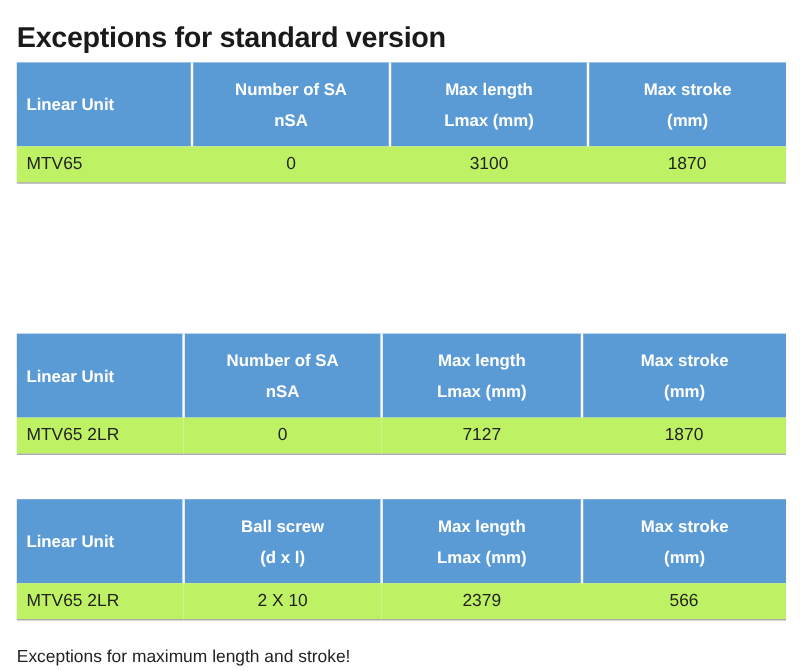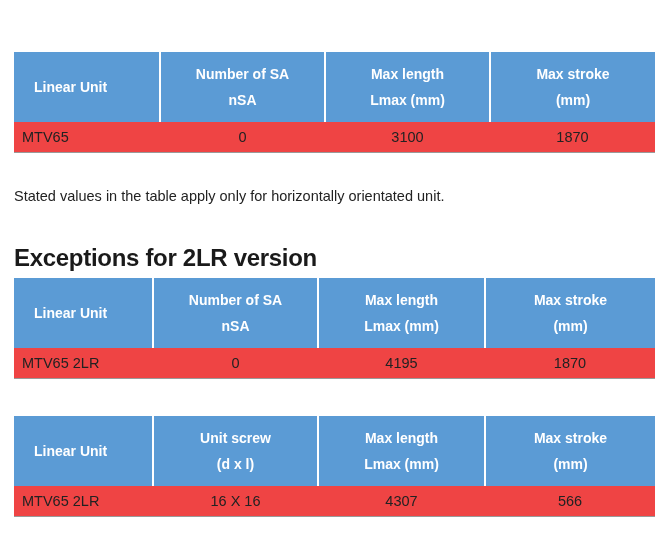--- a/index.html
+++ b/index.html
@@ -72,37 +72,37 @@
     vertical-align: middle;
     border-right: 2px solid #ffffff;
     box-sizing: border-box;
     line-height: 26px;
   }
   .data-table thead th:last-child {
     border-right: none;
   }
   .data-table thead th.th-unit {
     text-align: left;
-    padding-left: 20px;
+    padding-left: 8px;
   }
   .data-table thead th.th-center {
   }
   .th-line {
     display: block;
   }
 
   .data-table tbody td {
     font-size: 14.5px;
     color: #222222;
     height: 30px;
     padding: 0 6px;
     vertical-align: middle;
     box-sizing: border-box;
     border-bottom: 1px solid #9a9a9a;
-    background: #ef4444;
+    background: #bef264;
   }
   .data-table tbody td.td-unit {
     text-align: left;
     padding-left: 8px;
   }
   .data-table tbody td.td-center {
     text-align: center;
   }
 
   
@@ -114,20 +114,21 @@
   .t2 .col-a { width: 139px; }
   .t2 .col-b { width: 165px; }
   .t2 .col-c { width: 167px; }
   .t2 .col-d { width: 170px; }
 </style>
 </head>
 <body>
 
 <div class="page">
 
+  <h1 class="section-heading" id="heading-1">Exceptions for standard version</h1>
 
   <table class="data-table t1" id="table-1">
     <colgroup>
       <col class="col-a">
         <col class="col-b">
         <col class="col-c">
         <col class="col-d">
     </colgroup>
     <thead>
       <tr>
@@ -151,23 +152,21 @@
     <tbody>
       <tr>
         <td class="td-unit">MTV65</td>
         <td class="td-center">0</td>
         <td class="td-center">3100</td>
         <td class="td-center">1870</td>
       </tr>
     </tbody>
   </table>
 
-  <p class="note" id="note-1">Stated values in the table apply only for horizontally orientated unit.</p>
-
-  <h1 class="section-heading" id="heading-2">Exceptions for 2LR version</h1>
+
 
   <table class="data-table t2" id="table-2">
     <colgroup>
       <col class="col-a">
         <col class="col-b">
         <col class="col-c">
         <col class="col-d">
     </colgroup>
     <thead>
       <tr>
@@ -185,56 +184,57 @@
         <th class="th-center">
           <span class="th-line">Max stroke</span>
           <span class="th-line">(mm)</span>
         </th>
       </tr>
     </thead>
     <tbody>
       <tr>
         <td class="td-unit">MTV65 2LR</td>
         <td class="td-center">0</td>
-        <td class="td-center">4195</td>
+        <td class="td-center">7127</td>
         <td class="td-center">1870</td>
       </tr>
     </tbody>
   </table>
 
   <table class="data-table t2" id="table-3">
     <colgroup>
       <col class="col-a">
         <col class="col-b">
         <col class="col-c">
         <col class="col-d">
     </colgroup>
     <thead>
       <tr>
         <th class="th-unit">
           <span class="th-line">Linear Unit</span>
         </th>
         <th class="th-center">
-          <span class="th-line">Unit screw</span>
+          <span class="th-line">Ball screw</span>
           <span class="th-line">(d x l)</span>
         </th>
         <th class="th-center">
           <span class="th-line">Max length</span>
           <span class="th-line">Lmax (mm)</span>
         </th>
         <th class="th-center">
           <span class="th-line">Max stroke</span>
           <span class="th-line">(mm)</span>
         </th>
       </tr>
     </thead>
     <tbody>
       <tr>
         <td class="td-unit">MTV65 2LR</td>
-        <td class="td-center">16 X 16</td>
-        <td class="td-center">4307</td>
+        <td class="td-center">2 X 10</td>
+        <td class="td-center">2379</td>
         <td class="td-center">566</td>
       </tr>
     </tbody>
   </table>
 
+  <p class="note" id="note-2">Exceptions for maximum length and stroke!</p>
 
 </div>
 
 </body></html>

